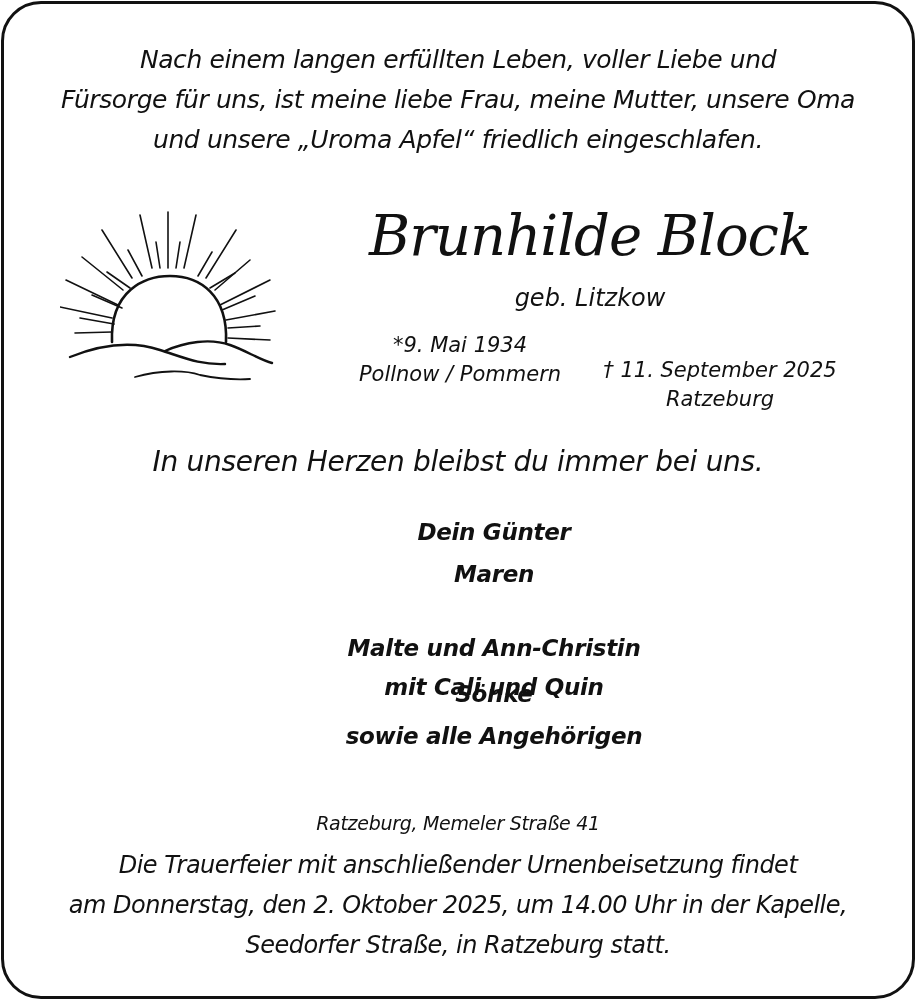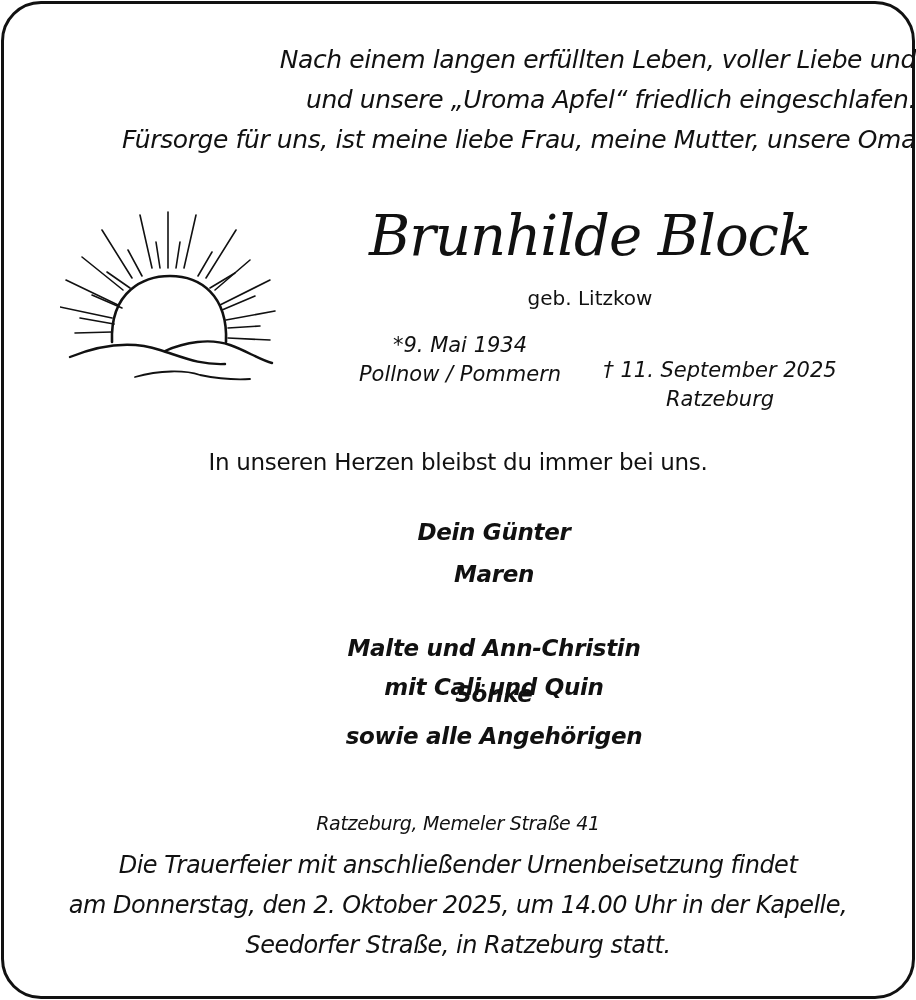--- a/index.html
+++ b/index.html
@@ -23,21 +23,21 @@
       height: 992px;
       border: 3px solid #111111;
       border-radius: 40px;
       box-sizing: content-box;
     }
     .intro {
       position: absolute;
       left: 0;
       top: 40px;
       width: 916px;
-      text-align: right;
+      text-align: center;
       font-style: italic;
       font-size: 25px;
       line-height: 40px;
       letter-spacing: -0.4px;
     }
     .intro div { white-space: nowrap; }
 
     .sun {
       position: absolute;
       left: 60px;
@@ -57,42 +57,44 @@
       font-size: 56px;
       line-height: 80px;
       letter-spacing: -1px;
     }
     .maiden {
       position: absolute;
       left: 440px;
       top: 284px;
       width: 300px;
       text-align: center;
-      font-size: 20px;
+      font-style: italic;
+      font-size: 24px;
       line-height: 28px;
     }
     .dates {
       position: absolute;
       top: 331px;
       font-style: italic;
       font-size: 21px;
       line-height: 29px;
       text-align: center;
       white-space: nowrap;
     }
     .dates.birth { left: 340px; width: 240px; }
     .dates.death { left: 595px; width: 250px; margin-top: 25px; }
 
     .motto {
       position: absolute;
       left: 0;
       top: 444px;
       width: 916px;
       text-align: center;
-      font-size: 23px;
+      font-style: italic;
+      font-size: 28px;
       line-height: 36px;
       letter-spacing: -0.3px;
     }
 
     .mourners {
       position: absolute;
       left: 0;
       width: 916px;
       text-align: center;
       font-style: italic;
@@ -129,22 +131,22 @@
     }
     .service div { white-space: nowrap; }
   </style>
 </head>
 <body>
 
 <div class="frame"></div>
 
 <div class="intro">
   <div>Nach einem langen erfüllten Leben, voller Liebe und</div>
+  <div>Fürsorge für uns, ist meine liebe Frau, meine Mutter, unsere Oma</div>
   <div>und unsere „Uroma Apfel“ friedlich eingeschlafen.</div>
-  <div>Fürsorge für uns, ist meine liebe Frau, meine Mutter, unsere Oma</div>
 </div>
 
 <svg class="sun" viewBox="0 0 230 185" fill="none" stroke="#111" stroke-linecap="round">
 
   <g stroke-width="1.6">
     <line x1="108" y1="12" x2="108" y2="68"></line>
     <line x1="80" y1="15" x2="92" y2="68"></line>
     <line x1="96" y1="42" x2="100" y2="68"></line>
     <line x1="136" y1="15" x2="124" y2="68"></line>
     <line x1="120" y1="42" x2="116" y2="68"></line>

